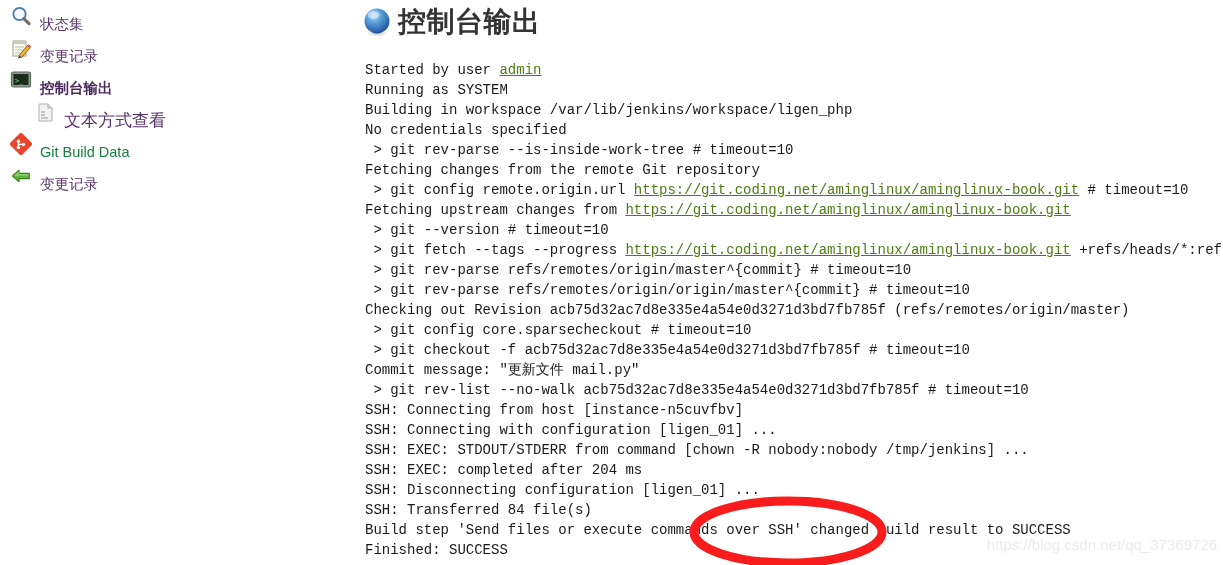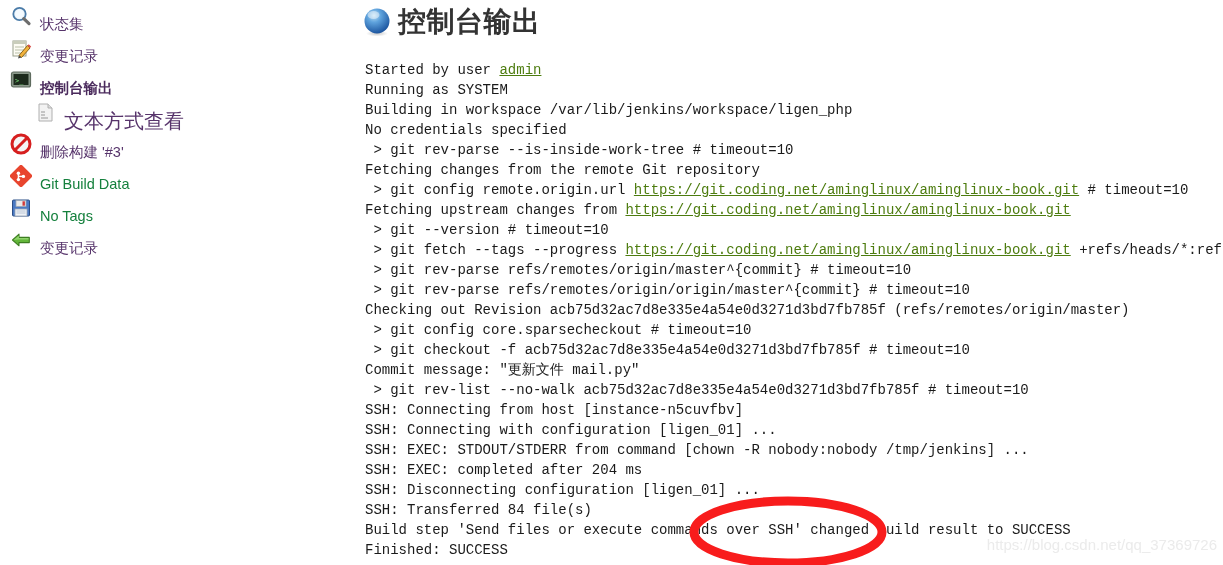--- a/index.html
+++ b/index.html
@@ -40,21 +40,21 @@
   }
   .side-item .lbl {
     font-size: 14.5px;
     line-height: 1;
     margin-top: 17px;
   }
   .lbl.zh     { color: #57346b; }
   .lbl.en     { color: #15803d; }
   .lbl.active { color: #4a2a5c; font-weight: bold; }
   .side-item.sub { padding-left: 34px; }
-  .side-item.sub .lbl { font-size: 20px; }
+  .side-item.sub .lbl { font-size: 17px; }
 
   
   .ico svg { display: block; }
 
   
   #main {
     position: absolute;
     left: 340px;
     top: 0;
     width: 883px;
@@ -174,55 +174,31 @@
             <rect x="7" y="13" width="4" height="2"></rect>
             <rect x="7" y="16" width="7" height="2"></rect>
         </g>
       </svg>
       </span>
       <span class="lbl zh">文本方式查看</span>
     </div>
     <div class="side-item">
       <span class="ico">
         <svg viewBox="0 0 22 22" width="22" height="22">
-        <circle cx="11" cy="11" r="9" fill="#f5f5f5" stroke="#d61f1f" stroke-width="3"></circle>
-        <line x1="5" y1="17" x2="17" y2="5" stroke="#d61f1f" stroke-width="3"></line>
-      </svg>
-      </span>
-      <span class="lbl zh">删除构建 '#3'</span>
-    </div>
-    <div class="side-item">
-      <span class="ico">
-        <svg viewBox="0 0 22 22" width="22" height="22">
         <rect x="2.6" y="2.6" width="16.8" height="16.8" rx="2" transform="rotate(45 11 11)" fill="#e8452e"></rect>
         <g fill="#ffffff">
           <circle cx="8.4" cy="8.2" r="1.7"></circle>
             <circle cx="13.4" cy="11.4" r="1.7"></circle>
             <circle cx="8.4" cy="14.6" r="1.7"></circle>
           <rect x="7.7" y="8.2" width="1.4" height="6.4"></rect>
           <rect x="8.8" y="10.7" width="4" height="1.4"></rect>
         </g>
       </svg>
       </span>
       <span class="lbl en">Git Build Data</span>
-    </div>
-    <div class="side-item">
-      <span class="ico">
-        <svg viewBox="0 0 22 22" width="22" height="22">
-        <rect x="2.5" y="3" width="17" height="16" rx="1" fill="#4a79c4" stroke="#2b4e86" stroke-width="1"></rect>
-        <rect x="6" y="3.5" width="10" height="6" fill="#e9e9e9" stroke="#9aa6b5" stroke-width=".8"></rect>
-        <rect x="12.5" y="4.3" width="2.4" height="4.4" fill="#d03a3a"></rect>
-        <rect x="5" y="12" width="12" height="7" fill="#eef2f7" stroke="#9aa6b5" stroke-width=".8"></rect>
-        <g stroke="#b7c2d0" stroke-width=".9">
-          <line x1="6.5" y1="14" x2="15.5" y2="14"></line>
-            <line x1="6.5" y1="16" x2="15.5" y2="16"></line>
-        </g>
-      </svg>
-      </span>
-      <span class="lbl en">No Tags</span>
     </div>
     <div class="side-item">
       <span class="ico">
         <svg viewBox="0 0 22 22" width="22" height="22">
         <path d="M2.5 11 L9 5.2 V8.4 H19.3 V13.6 H9 V16.8 Z" fill="#63b63a" stroke="#3c7d20" stroke-width="1.1" stroke-linejoin="round"></path>
         <path d="M3.6 11 L9 6.4 V8.9 H18.5 V10.4 H9 Z" fill="#9fdd7d" opacity=".75"></path>
       </svg>
       </span>
       <span class="lbl zh">变更记录</span>
     </div>

